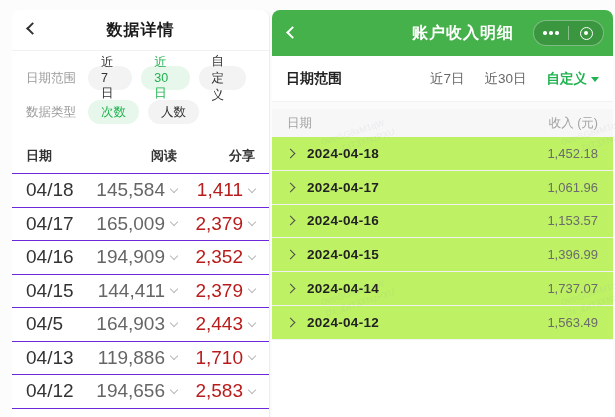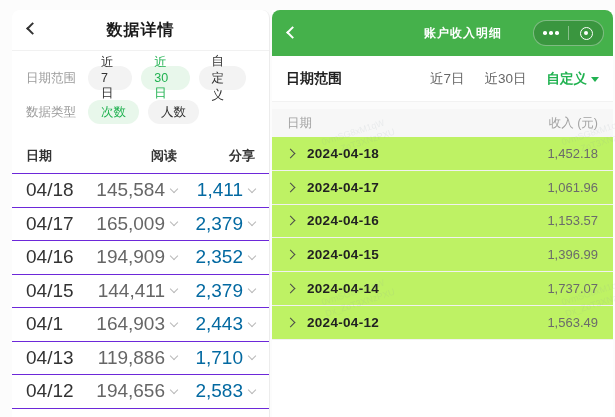--- a/index.html
+++ b/index.html
@@ -35,34 +35,34 @@
     font-size:12.5px; color:#333; background:#f3f3f3; margin-right:9px; cursor:pointer;
   }
   .pill.on { background:#e8f7eb; color:#21b251; }
 
   .l-table { margin-top:6px; }
   .l-thead, .l-row { display:flex; align-items:center; padding:0 14px; }
   .l-thead { height:34px; font-size:13px; font-weight:bold; color:#333; }
   .l-row { height:33.5px; border-top:1px solid #6d28d9; font-size:19px; }
   .col-date { flex:0 0 62px; color:#333; }
   .col-read { flex:1; display:flex; justify-content:flex-end; align-items:center; color:#666; }
-  .col-share { flex:0 0 78px; display:flex; justify-content:flex-end; align-items:center; color:#0369a1; }
+  .col-share { flex:0 0 78px; display:flex; justify-content:flex-end; align-items:center; color:#b91c1c; }
   .l-thead .col-read, .l-thead .col-share { color:#333; }
   .chev-down {
     width:6px; height:6px; border-right:1.3px solid #b9b9b9; border-bottom:1.3px solid #b9b9b9;
     transform:rotate(45deg); margin:-3px 0 0 6px; flex:0 0 6px;
   }
 
   
   .right-card { position:absolute; left:272px; top:10px; width:341px; bottom:0; background:#ffffff; }
   .r-header {
     position:relative; height:46px; background:#45b14b; border-radius:8px 8px 0 0;
     display:flex; align-items:center; justify-content:center;
   }
-  .r-title { color:#fff; font-size:12px; font-weight:bold; letter-spacing:1px;margin-left:41px; }
+  .r-title { color:#fff; font-size:16px; font-weight:bold; letter-spacing:1px;margin-left:41px; }
   .back-chev.white { border-color:#fff; top:18px; }
   .capsule {
     position:absolute; right:9px; top:10px; width:71px; height:26px;
     background:rgba(0,0,0,0.15); border:1px solid rgba(255,255,255,0.35);
     border-radius:14px; display:flex; align-items:center;
   }
   .cap-half { flex:1; display:flex; align-items:center; justify-content:center; cursor:pointer; height:100%; }
   .cap-sep { width:1px; height:14px; background:rgba(255,255,255,0.4); }
   .dots { display:flex; gap:2.5px; }
   .dots i { width:3.5px; height:3.5px; border-radius:50%; background:#fff; }
@@ -169,21 +169,21 @@
       <span class="col-read">
           <span>144,411</span>
           <i class="chev-down"></i>
         </span>
       <span class="col-share">
           <span>2,379</span>
           <i class="chev-down"></i>
         </span>
     </div>
     <div class="l-row">
-      <span class="col-date">04/1</span>
+      <span class="col-date">04/5</span>
       <span class="col-read">
           <span>164,903</span>
           <i class="chev-down"></i>
         </span>
       <span class="col-share">
           <span>2,443</span>
           <i class="chev-down"></i>
         </span>
     </div>
     <div class="l-row">

